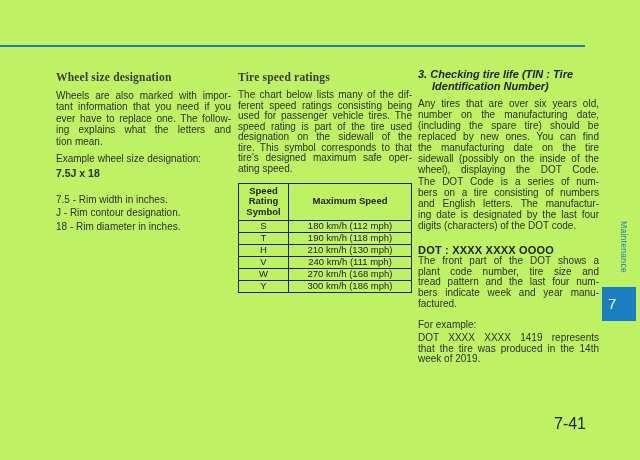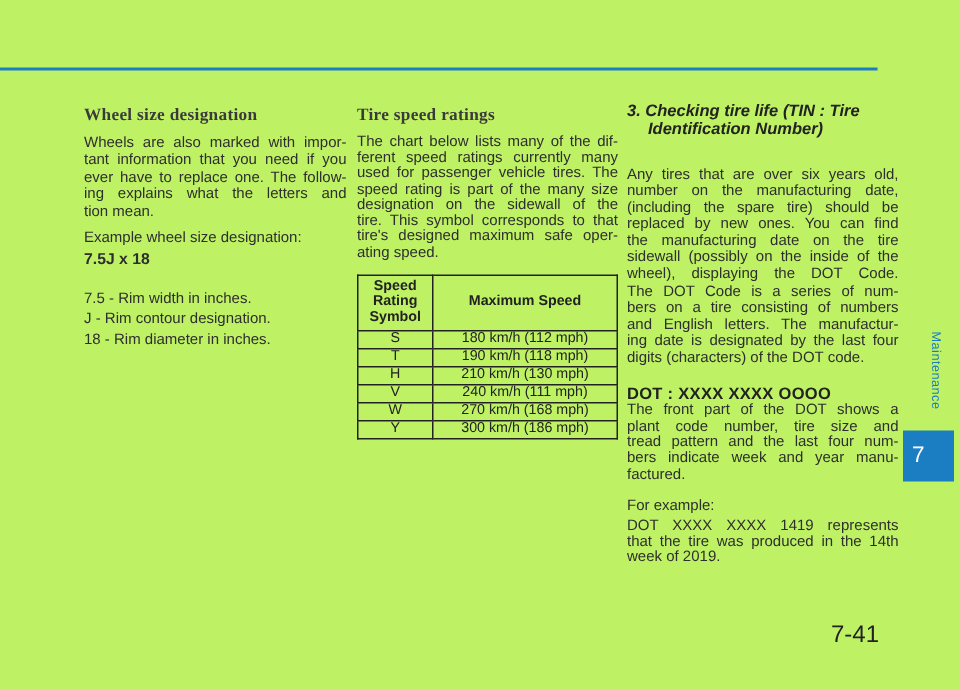--- a/index.html
+++ b/index.html
@@ -47,21 +47,21 @@
   .th-sym{width:49px;margin-left:20px;}
   .speed-table td{
     font-size:9.5px;color:var(--border);text-align:center;height:11px;
     line-height:10.5px;padding:0;
   }
 
   .h3line{
     font-size:11px;font-weight:bold;font-style:italic;color:#222222;line-height:11.6px;
   }
   .h3line.l2{padding-left:14px;}
-  .para1{margin-top:19px;}
+  .para1{margin-top:6px;}
   .dot-code{font-size:11px;font-weight:bold;color:#222222;margin-top:13px;line-height:12px;letter-spacing:.2px;}
   .para2{}
   .for-example{font-size:10px;color:var(--text);margin-top:9px;line-height:11px;}
   .para3{margin-top:3px;}
 
   .tab-label{
     position:absolute;left:619px;top:221px;height:68px;
     writing-mode:vertical-rl;text-orientation:mixed;
     font-size:8.5px;color:var(--accent);letter-spacing:.3px;white-space:nowrap;
   }
@@ -91,23 +91,23 @@
         <div class="tl">7.5 - Rim width in inches.</div>
         <div class="tl">J - Rim contour designation.</div>
         <div class="tl">18 - Rim diameter in inches.</div>
       </div>
   </section>
 
   <section class="col col2">
     <h2 class="serif-h">Tire speed ratings</h2>
     <div class="para">
         <div class="tl just">The chart below lists many of the dif-</div>
-        <div class="tl just">ferent speed ratings currently many</div>
+        <div class="tl just">ferent speed ratings consisting being</div>
         <div class="tl just">used for passenger vehicle tires. The</div>
-        <div class="tl just">speed rating is part of the many size</div>
+        <div class="tl just">speed rating is part of the tire used</div>
         <div class="tl just">designation on the sidewall of the</div>
         <div class="tl just">tire. This symbol corresponds to that</div>
         <div class="tl just">tire's designed maximum safe oper-</div>
         <div class="tl">ating speed.</div>
       </div>
     <table class="speed-table">
       <thead>
         <tr>
           <th class="th-sym">
               <div class="tl">Speed</div>

